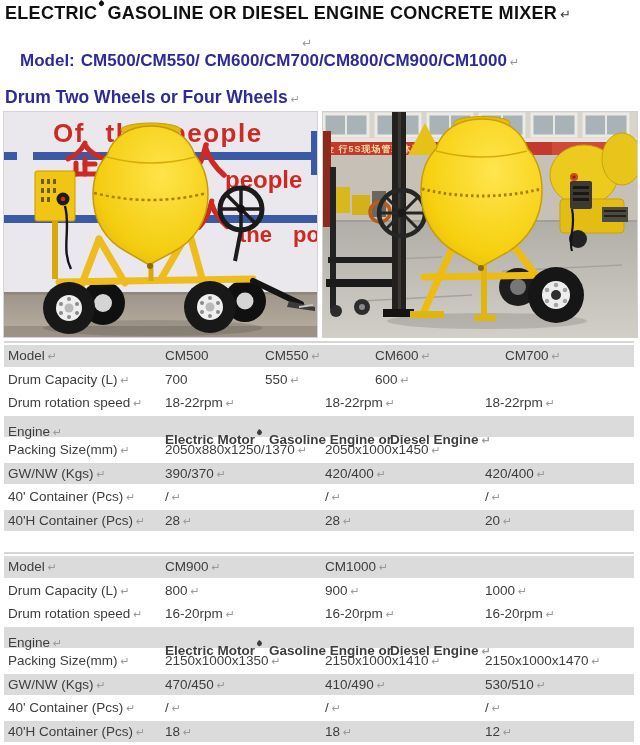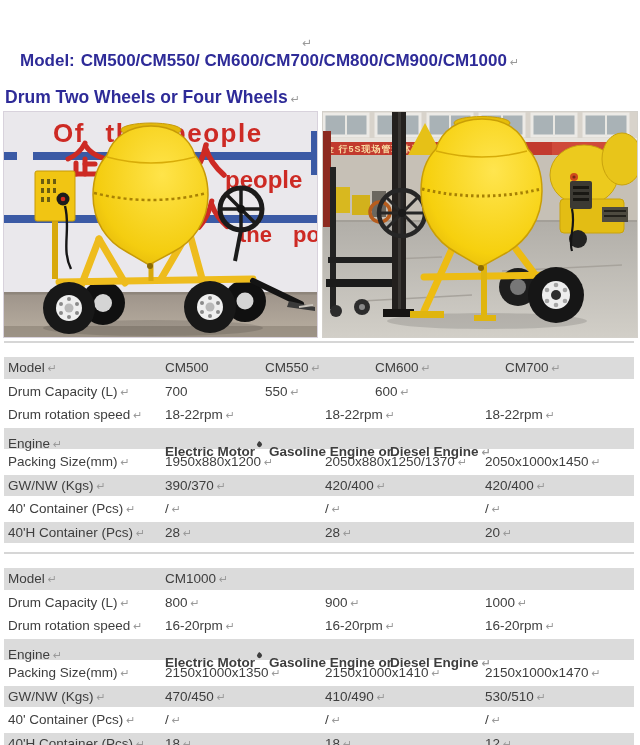--- a/index.html
+++ b/index.html
@@ -23,40 +23,41 @@
   .ideo-comma .cjk-hidden{font-size:0;}
   .ideo-comma::after{content:"";position:absolute;left:2px;bottom:-1px;width:5px;height:5px;
     background:currentColor;border-radius:15% 95% 95% 95%;transform:rotate(40deg);}
 
   
   .photos{position:absolute;top:111px;left:3px;width:635px;height:227px;display:flex;gap:4px;}
   .photo{margin:0;padding:0;line-height:0;}
   .photo svg{display:block;}
 
   
-  .spec-table{position:absolute;left:4px;width:630px;border-top:2px solid #d6d6d6;padding-top:14px;}
+  .spec-table{position:absolute;left:4px;width:630px;border-top:2px solid #d6d6d6;padding-top:2px;}
   .t1{top:341px;}
   .t2{top:552px;}
   .trow{display:grid;height:21.5px;margin-bottom:2px;align-items:center;
         font-size:13.5px;color:#3e3e3e;white-space:nowrap;}
   .trow.shade{background:#dbdbdb;}
   .cols4{grid-template-columns:158px 100px 110px 130px 1fr;}
   .cols3{grid-template-columns:158px 160px 160px 1fr;}
   .engrow{grid-template-columns:158px 1fr;}
   .cell{padding-left:4px;overflow:visible;}
   .cell.v{padding-left:3px;}
   .eng span{display:inline-block;white-space:nowrap;font-weight:bold;}
   .eng .eng1{width:104px;}
   .eng .eng2{width:121px;margin-top:16px;}
 </style>
 </head>
 <body>
 
 <div class="page">
 
+  <div class="title"><span class="cjk">ELECTRIC<span class="ideo-comma"><span class="cjk-hidden">、</span></span>GASOLINE OR DIESEL ENGINE CONCRETE MIXER</span><span class="mk mk-dark">↵</span></div>
   <span class="mk stray">↵</span>
   <div class="model-line">
     <span>Model:</span><span class="mval">CM500/CM550/ CM600/CM700/CM800/CM900/CM1000</span><span class="mk">↵</span>
   </div>
   <div class="wheels-line"><span>Drum Two Wheels or Four Wheels</span><span class="mk">↵</span></div>
 
   <div class="photos">
 
     <figure class="photo">
     <svg width="315" height="227" viewBox="0 0 315 227">
@@ -331,21 +332,20 @@
       <div class="cell v"><span class="rm">18-22rpm<span class="mk">↵</span></span></div>
     </div>
     <div class="trow engrow shade">
       <div class="cell lab"><span class="rm">Engine<span class="mk">↵</span></span></div>
       <div class="cell v eng">
         <span class="eng1 cjk">Electric Motor<span class="ideo-comma"><span class="cjk-hidden">、</span></span></span><span class="eng2">Gasoline Engine or</span><span class="rm">Diesel Engine<span class="mk">↵</span></span>
       </div>
     </div>
     <div class="trow cols3">
       <div class="cell lab"><span class="rm">Packing Size(mm)<span class="mk">↵</span></span></div>
-      <div class="cell v"><span class="rm">1950x880x1200<span class="mk">↵</span></span></div>
       <div class="cell v"><span class="rm">2050x880x1250/1370<span class="mk">↵</span></span></div>
       <div class="cell v"><span class="rm">2050x1000x1450<span class="mk">↵</span></span></div>
     </div>
     <div class="trow cols3 shade">
       <div class="cell lab"><span class="rm">GW/NW (Kgs)<span class="mk">↵</span></span></div>
       <div class="cell v"><span class="rm">390/370<span class="mk">↵</span></span></div>
       <div class="cell v"><span class="rm">420/400<span class="mk">↵</span></span></div>
       <div class="cell v"><span class="rm">420/400<span class="mk">↵</span></span></div>
     </div>
     <div class="trow cols3">
@@ -358,20 +358,21 @@
       <div class="cell lab"><span class="rm">40'H Container (Pcs)<span class="mk">↵</span></span></div>
       <div class="cell v"><span class="rm">28<span class="mk">↵</span></span></div>
       <div class="cell v"><span class="rm">28<span class="mk">↵</span></span></div>
       <div class="cell v"><span class="rm">20<span class="mk">↵</span></span></div>
     </div>
   </div>
 
   <div class="spec-table t2">
     <div class="trow cols3 shade">
       <div class="cell lab"><span class="rm">Model<span class="mk">↵</span></span></div>
+      <div class="cell v"><span class="rm">CM900<span class="mk">↵</span></span></div>
       <div class="cell v"><span class="rm">CM1000<span class="mk">↵</span></span></div>
     </div>
     <div class="trow cols3">
       <div class="cell lab"><span class="rm">Drum Capacity (L)<span class="mk">↵</span></span></div>
       <div class="cell v"><span class="rm">800<span class="mk">↵</span></span></div>
       <div class="cell v"><span class="rm">900<span class="mk">↵</span></span></div>
       <div class="cell v"><span class="rm">1000<span class="mk">↵</span></span></div>
     </div>
     <div class="trow cols3">
       <div class="cell lab"><span class="rm">Drum rotation speed<span class="mk">↵</span></span></div>

